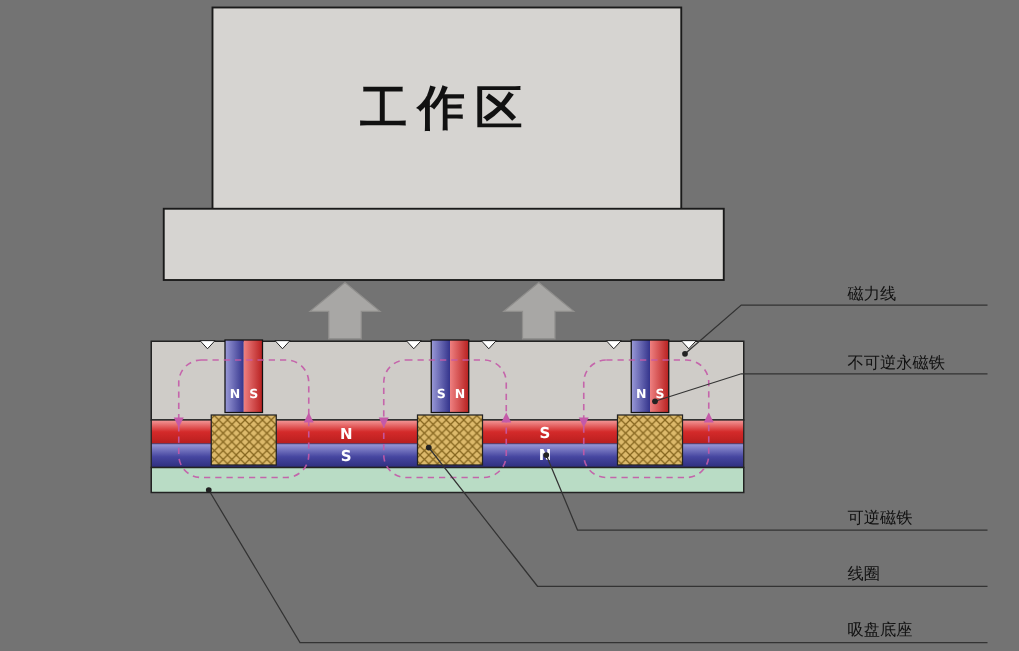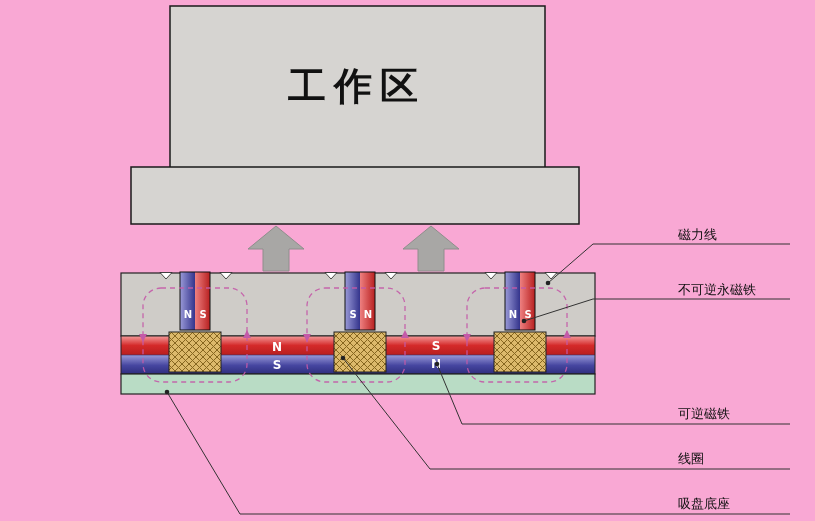--- a/index.html
+++ b/index.html
@@ -1,19 +1,19 @@
 <!DOCTYPE html>
 <html><head>
 <meta charset="utf-8">
 <style>
   html,body{margin:0;padding:0;background:#ffffff;}
   .stage{
     position:relative;
     width:815px;height:521px;
-    background:#f9a8d4;
+    background:#737373;
     font-family:"DejaVu Sans","Liberation Sans",sans-serif;
     overflow:hidden;
   }
   svg{display:block;}
   text{font-family:"DejaVu Sans","Liberation Sans",sans-serif;}
   .annot{font-size:13px;fill:#111;}
   .pole-v{font-size:10px;font-weight:bold;fill:#ffffff;}
   .pole-h{font-size:12px;font-weight:bold;fill:#ffffff;}
   .workpiece-text{font-size:38px;font-weight:700;fill:#111;font-family:"DejaVu Serif","Liberation Serif",serif;}
 </style>

